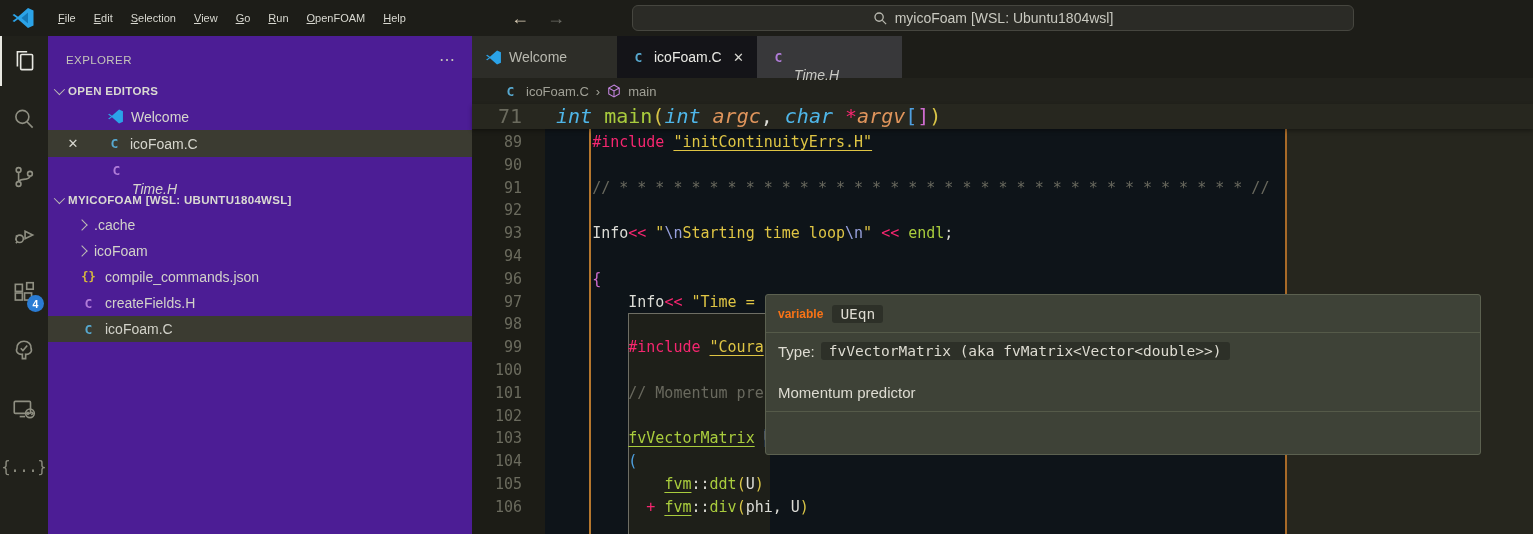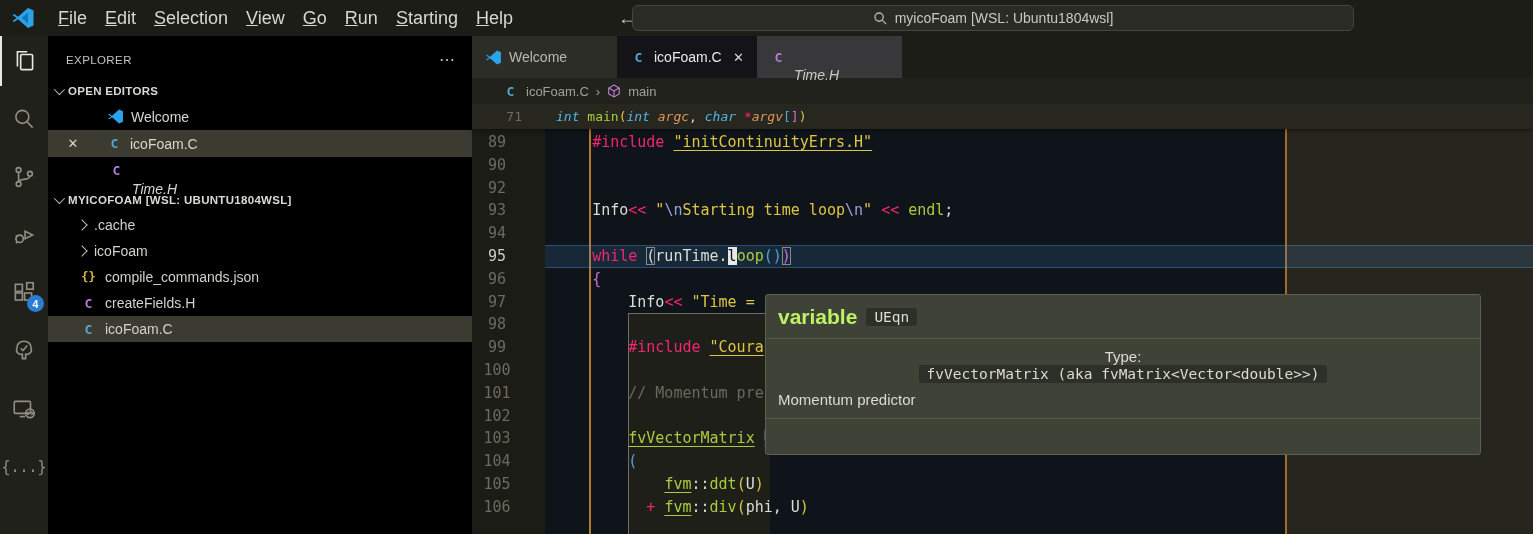--- a/index.html
+++ b/index.html
@@ -3,42 +3,42 @@
 <meta charset="utf-8">
 <style>
   * { margin:0; padding:0; box-sizing:border-box; }
   html,body { width:1533px; height:534px; overflow:hidden; background:#1d1d18; }
   body { font-family:"Liberation Sans", sans-serif; color:#cfcfc6; }
 
   
   .titlebar { height:36px; background:#1d1d18; display:flex; align-items:center; position:relative; }
   .logo { width:24px; height:24px; margin:0 14px 0 11px; }
   .menu { display:flex; align-items:center; }
-  .menu-item { font-size:18px; color:#d8d8d0; padding:4px 9px; border-radius:4px; }
+  .menu-item { font-size:11px; color:#d8d8d0; padding:4px 9px; border-radius:4px; }
   .menu-item::first-letter { text-decoration:underline; }
   .nav-arrows { margin-left:96px; display:flex; gap:18px; font-size:18px; }
   .arrow-back { color:#d6c9b2; }
   .arrow-fwd { color:#6d6d66; }
   .searchbox { position:absolute; left:632px; top:5px; width:722px; height:26px; background:#2b2b26;
     border:1px solid #46463f; border-radius:6px; display:flex; align-items:center; justify-content:center;
     gap:7px; color:#c9c9c0; font-size:14px; }
 
   
   .main { display:flex; height:498px; }
   .activitybar { width:48px; background:#21211b; display:flex; flex-direction:column; align-items:center; }
   .act-item { width:48px; height:50px; display:flex; align-items:center; justify-content:center; position:relative; margin-bottom:8px; }
   .act-item svg { width:26px; height:26px; stroke:#8f8f82; fill:none; stroke-width:1.5; }
   .act-item.active { border-left:2px solid #e8e8e2; }
   .act-item.active svg { stroke:#e8e8e2; }
   .badge { position:absolute; right:4px; bottom:6px; min-width:17px; height:17px; border-radius:9px;
     background:#2a7cd4; color:#fff; font-size:10.5px; font-weight:bold; display:flex; align-items:center; justify-content:center; }
   .braces-glyph { font-family:"DejaVu Sans Mono", monospace; color:#8f8f82; font-size:15px; }
 
   
-  .sidebar { width:424px; background:#000000; font-size:14px; position:relative; }
+  .sidebar { width:424px; background:#4c1d95; font-size:14px; position:relative; }
   .sb-header { display:flex; justify-content:space-between; align-items:center; padding:14px 16px 10px 18px;
     font-size:11.5px; letter-spacing:.4px; color:#c4c4ba; }
   .sb-dots { font-size:16px; color:#c4c4ba; letter-spacing:1px; }
   .section-h { display:flex; align-items:center; gap:6px; font-size:11.5px; font-weight:bold; color:#dadad2;
     letter-spacing:.3px; height:24px; padding-left:6px; }
   .chev { width:8px; height:8px; border-right:1.4px solid #bdbdb4; border-bottom:1.4px solid #bdbdb4; display:inline-block; }
   .chev.down { transform:rotate(45deg) translateY(-2px); }
   .chev.right { transform:rotate(-45deg); }
   .oe-row { height:27px; display:flex; align-items:center; padding-left:40px; color:#d6d6cd; }
   .oe-row .close-x { width:26px; margin-left:-28px; color:#d8d8d0; font-size:13px; text-align:center; }
@@ -60,36 +60,36 @@
   .tab.active { background:#141418; color:#e9e9e4; width:140px; }
   .tab.preview { background:#38383a; width:145px; color:#c9c9c4; }
   .tab .tab-close { margin-left:auto; font-size:13px; color:#d8d8d2; }
   .tab .file-ic { margin:0; }
   .breadcrumb { height:26px; background:#22221c; display:flex; align-items:center; gap:7px;
     padding-left:30px; font-size:13px; color:#a0a096; }
   .crumb-cube { width:14px; height:14px; }
 
   
   .sticky { height:25px; background:#27271f; display:flex; font-family:"DejaVu Sans Mono", monospace;
-    font-size:13px; line-height:25px; box-shadow:0 2px 4px rgba(0,0,0,.35); position:relative; z-index:3; }
+    font-size:20px; line-height:25px; box-shadow:0 2px 4px rgba(0,0,0,.35); position:relative; z-index:3; }
   .sticky .ln { display:inline-block; width:50px; text-align:right; color:#6b6b5e; }
   .sticky .code-text { margin-left:34px; white-space:pre;text-align:right; }
 
   
   .code-area { position:absolute; top:93px; bottom:0; left:0; right:0; overflow:hidden; }
   .gutter-bg { position:absolute; left:0; top:0; bottom:0; width:73px; background:#1c1c16; }
   .ruler { position:absolute; left:813px; top:0; bottom:0; width:2px; background:#a86a28; }
   .beyond-ruler { position:absolute; left:815px; right:0; top:0; bottom:0; background:#26261e; }
   .indent-guide { position:absolute; left:117px; top:0; bottom:0; width:2px; background:#b5772e; }
   .backdrop-box { position:absolute; left:156px; top:184px; width:142px; height:221px;
     background:#1e1f19; border-top:1px solid #6e6e64; border-left:1px solid #6e6e64; }
   .lines { position:relative; z-index:1; padding-top:2px; }
   .code-row { position:relative; height:22.8px; font-family:"DejaVu Sans Mono", monospace; font-size:15px;
     line-height:22.8px; white-space:pre; }
-  .code-row .ln { display:inline-block; width:50px; text-align:center; color:#6b6b5e; }
+  .code-row .ln { display:inline-block; width:50px; text-align:right; color:#6b6b5e; }
   .code-row.current .ln { color:#cdcdc4; }
   .code-row .code-text { margin-left:34px; white-space:pre; }
   .code-row.current::after { content:""; position:absolute; left:73px; right:0; top:0; bottom:0; z-index:-1;
     background:rgba(70,140,220,0.17); border-top:1px solid rgba(100,165,235,.30); border-bottom:1px solid rgba(100,165,235,.30); }
 
   
   .tk-txt { color:#dcdcd6; }
   .tk-kw { color:#f5266f; }
   .tk-str { color:#dfc544; }
   .tk-strlink { color:#dfc544; text-decoration:underline; text-underline-offset:3px; }
@@ -103,44 +103,44 @@
   .tk-pm { color:#cf6ccf; }
   .tk-py { color:#d9c547; }
   .tk-boxed { outline:1px solid #8a8a8a; outline-offset:-1px; }
   .tk-cursor { background:#e8e8e8; color:#15151a; }
   .tk-wordhl { background:#243243; }
 
   
   .tooltip { position:absolute; left:293px; top:258px; width:716px; height:161px; z-index:5;
     background:#3e4237; border:1px solid #5c6150; border-radius:3px; font-size:15px; color:#dedcd2; overflow:hidden; }
   .tt-head { padding:10px 12px 9px; border-bottom:1px solid #555a49; display:flex; align-items:center; gap:9px; }
-  .tt-kind { font-weight:bold; font-size:21px; color:#bef264; }
+  .tt-kind { font-weight:bold; font-size:12px; color:#f97316; }
   .tt-badge { font-family:"DejaVu Sans Mono", monospace; background:#2d3028; border-radius:3px; padding:1px 8px; font-size:14.5px; }
   .tt-body { padding:9px 12px 10px; border-bottom:1px solid #555a49; }
-  .tt-type-line { display:flex; align-items:center; margin-bottom:8px;flex-direction:column; }
+  .tt-type-line { display:flex; align-items:center; gap:6px; margin-bottom:24px; }
   .tt-desc { font-size:15px; }
   .tt-code { padding:6px 12px 8px; font-family:"DejaVu Sans Mono", monospace; line-height:23px; white-space:pre; }
   .tt-cmt-line { color:#85877a; }
 </style>
 </head>
 <body>
 
 <div class="titlebar">
   <svg class="logo" viewBox="0 0 24 24">
     <path fill="#2ba3e8" d="M17 2 7 10.8 3.2 8 1.5 9l4.2 3-4.2 3 1.7 1 3.8-2.8L17 22l5.5-2.5v-15z"></path>
     <path fill="#1579b8" d="M17 6.5 10.5 12 17 17.5z"></path>
   </svg>
   <div class="menu">
     <span class="menu-item">File</span>
     <span class="menu-item">Edit</span>
     <span class="menu-item">Selection</span>
     <span class="menu-item">View</span>
     <span class="menu-item">Go</span>
     <span class="menu-item">Run</span>
-    <span class="menu-item">Starting</span>
+    <span class="menu-item">OpenFOAM</span>
     <span class="menu-item">Help</span>
   </div>
   <div class="nav-arrows">
     <span class="arrow-back">←</span>
     <span class="arrow-fwd">→</span>
   </div>
   <div class="searchbox">
     <svg width="15" height="15" viewBox="0 0 16 16">
       <circle cx="6.5" cy="6.5" r="4.4" fill="none" stroke="#b9b9b0" stroke-width="1.4"></circle>
       <line x1="10" y1="10" x2="14" y2="14" stroke="#b9b9b0" stroke-width="1.4"></line>
@@ -298,24 +298,24 @@
 
     <div class="code-area">
       <div class="gutter-bg"></div>
       <div class="beyond-ruler"></div>
       <div class="ruler"></div>
       <div class="indent-guide"></div>
       <div class="backdrop-box"></div>
       <div class="lines">
           <div class="code-row"><span class="ln">89</span><span class="code-text"><span class="tk-txt">    </span><span class="tk-kw">#include</span><span class="tk-txt"> </span><span class="tk-strlink">"initContinuityErrs.H"</span></span></div>
           <div class="code-row"><span class="ln">90</span><span class="code-text"></span></div>
+          <div class="code-row"><span class="ln">91</span><span class="code-text"><span class="tk-txt">    </span><span class="tk-cmt">// * * * * * * * * * * * * * * * * * * * * * * * * * * * * * * * * * * * //</span></span></div>
           <div class="code-row"><span class="ln">92</span><span class="code-text"></span></div>
           <div class="code-row"><span class="ln">93</span><span class="code-text"><span class="tk-txt">    </span><span class="tk-txt">Info</span><span class="tk-kw">&lt;&lt;</span><span class="tk-txt"> </span><span class="tk-str">"</span><span class="tk-esc">\n</span><span class="tk-str">Starting time loop</span><span class="tk-esc">\n</span><span class="tk-str">"</span><span class="tk-txt"> </span><span class="tk-kw">&lt;&lt;</span><span class="tk-txt"> </span><span class="tk-fn">endl</span><span class="tk-txt">;</span></span></div>
           <div class="code-row"><span class="ln">94</span><span class="code-text"></span></div>
-          <div class="code-row current"><span class="ln">95</span><span class="code-text"><span class="tk-txt">    </span><span class="tk-kw">while</span><span class="tk-txt"> </span><span class="tk-txt tk-boxed">(</span><span class="tk-txt">runTime.</span><span class="tk-cursor">l</span><span class="tk-fn">oop</span><span class="tk-pb">()</span><span class="tk-pm tk-boxed">)</span></span></div>
           <div class="code-row"><span class="ln">96</span><span class="code-text"><span class="tk-txt">    </span><span class="tk-pm">{</span></span></div>
           <div class="code-row"><span class="ln">97</span><span class="code-text"><span class="tk-txt">        </span><span class="tk-txt">Info</span><span class="tk-kw">&lt;&lt;</span><span class="tk-txt"> </span><span class="tk-str">"Time = </span></span></div>
           <div class="code-row"><span class="ln">98</span><span class="code-text"></span></div>
           <div class="code-row"><span class="ln">99</span><span class="code-text"><span class="tk-txt">        </span><span class="tk-kw">#include</span><span class="tk-txt"> </span><span class="tk-strlink">"Coura</span></span></div>
           <div class="code-row"><span class="ln">100</span><span class="code-text"></span></div>
           <div class="code-row"><span class="ln">101</span><span class="code-text"><span class="tk-txt">        </span><span class="tk-cmt">// Momentum pre</span></span></div>
           <div class="code-row"><span class="ln">102</span><span class="code-text"></span></div>
           <div class="code-row"><span class="ln">103</span><span class="code-text"><span class="tk-txt">        </span><span class="tk-link">fvVectorMatrix</span><span class="tk-txt"> </span><span class="tk-txt tk-wordhl">UEqn</span></span></div>
           <div class="code-row"><span class="ln">104</span><span class="code-text"><span class="tk-txt">        </span><span class="tk-pb">(</span></span></div>
           <div class="code-row"><span class="ln">105</span><span class="code-text"><span class="tk-txt">            </span><span class="tk-link">fvm</span><span class="tk-txt">::</span><span class="tk-fn">ddt</span><span class="tk-py">(</span><span class="tk-txt">U</span><span class="tk-py">)</span></span></div>

